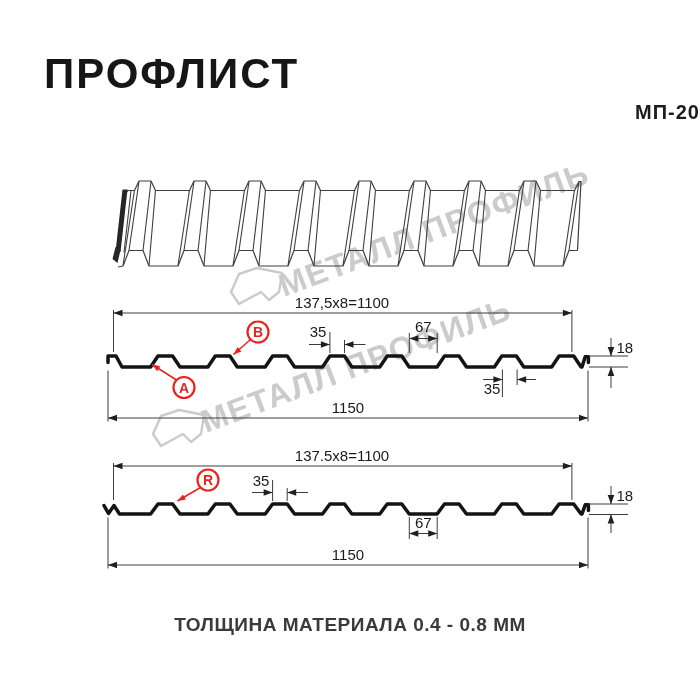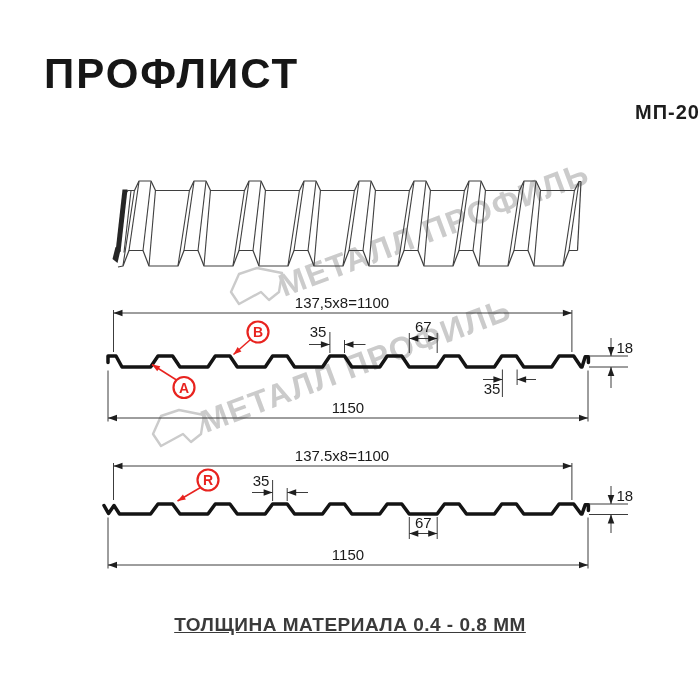--- a/index.html
+++ b/index.html
@@ -4,21 +4,21 @@
 <style>
   html,body{margin:0;padding:0;background:#ffffff;}
   .page{position:relative;width:700px;height:700px;background:#ffffff;overflow:hidden;
         font-family:"Liberation Sans",sans-serif;}
   .page svg{position:absolute;left:0;top:0;}
   .title{position:absolute;top:50px;left:0;width:560px;
          font-weight:700;font-size:42px;letter-spacing:2px;color:#161616;margin-left:44px;}
   .subtitle{position:absolute;top:101px;left:0;width:700px;text-align:right;
          font-weight:700;font-size:20px;letter-spacing:1px;color:#1d1d1d;}
   .caption{position:absolute;top:614px;left:0;width:700px;text-align:center;
-         font-weight:700;font-size:19px;letter-spacing:.5px;color:#3a3a3a;text-decoration:underline;}
+         font-weight:700;font-size:19px;letter-spacing:.5px;color:#3a3a3a;}
 </style>
 </head>
 <body>
 
 <div class="page">
   <div class="title">ПРОФЛИСТ</div>
   <div class="subtitle">МП-20</div>
   <svg id="drawing" width="700" height="700" viewBox="0 0 700 700">
       <g>
         <path d="M 3,26 L 11,8 L 29,2 L 54,7 L 51,26 L 41,34 L 33,26 L 11,38 Z" transform="translate(228,266)" fill="none" stroke="#cbcbcb" stroke-width="2.4" stroke-linejoin="round"></path>

